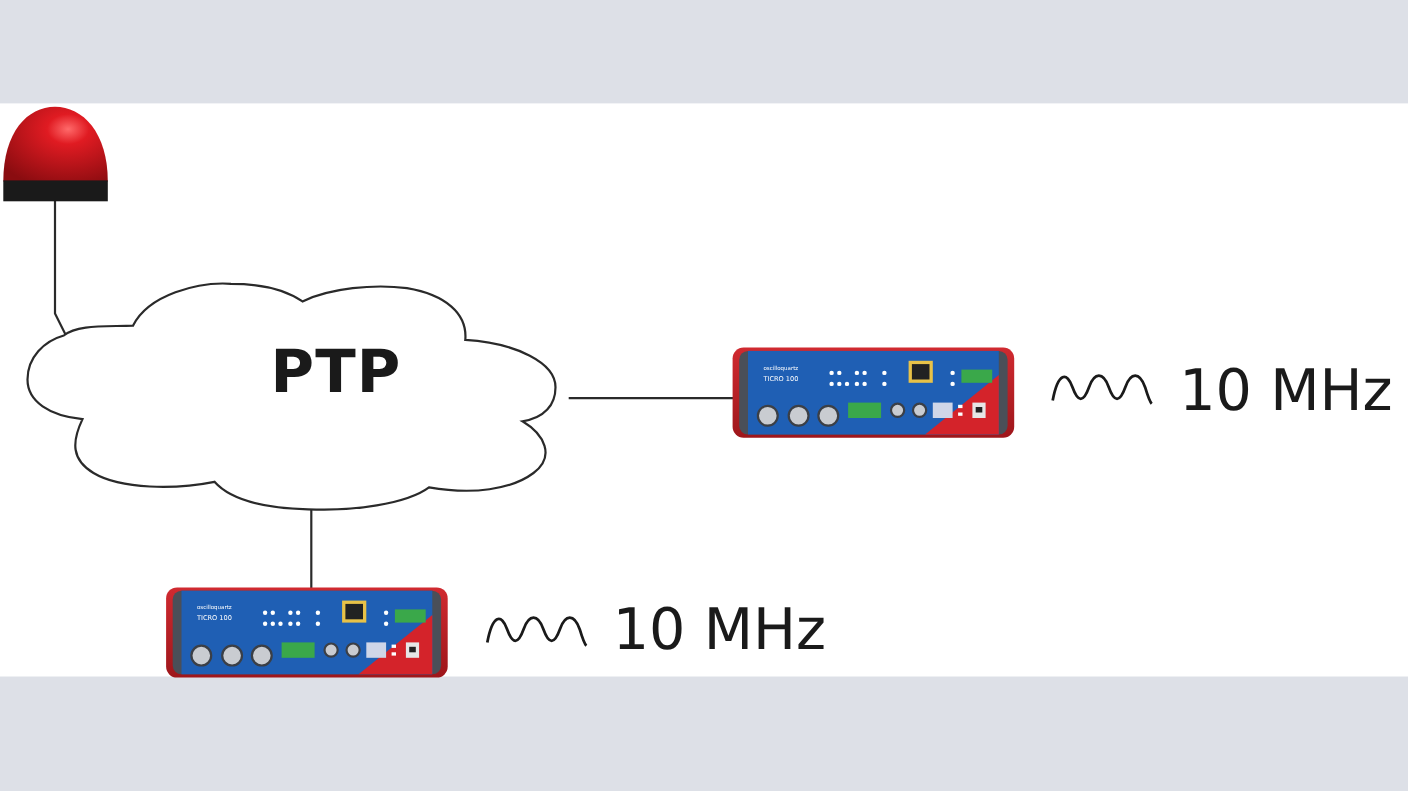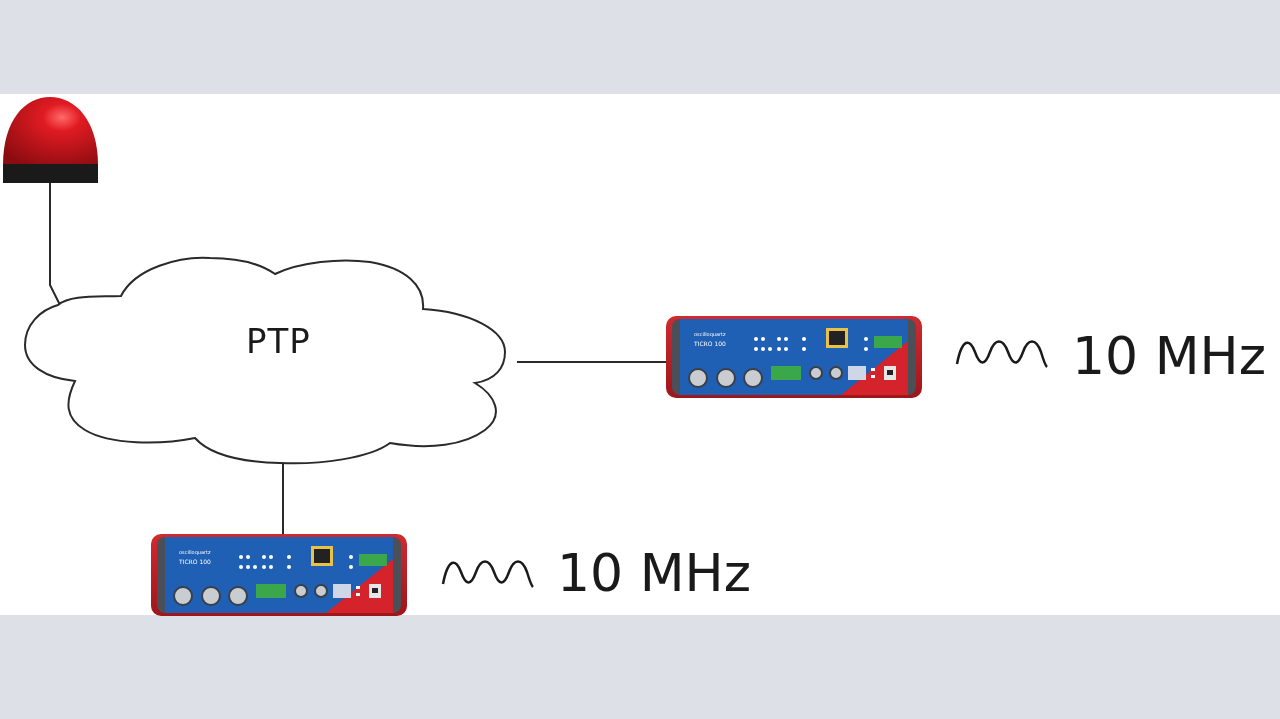--- a/index.html
+++ b/index.html
@@ -1,20 +1,20 @@
 <!DOCTYPE html>
 <html><head>
   <meta charset="utf-8">
   <style>
     html, body { margin:0; padding:0; }
     body { width:1280px; height:719px; background:#dde0e7; position:relative; overflow:hidden; font-family:"DejaVu Sans", sans-serif; }
     #stage { position:absolute; left:0; top:94px; width:1280px; height:521px; background:#ffffff; }
     svg#diagram { position:absolute; left:0; top:0; width:1280px; height:719px; }
     .lbl { position:absolute; color:#1a1a1a; font-family:"DejaVu Sans", sans-serif; font-weight:normal; }
-    #ptp-label { left:246px; top:321px; font-size:34px; letter-spacing:1px; }
+    #ptp-label { left:246px; top:306px; font-size:54px; letter-spacing:1px;font-weight:bold; }
     #freq1 { left:1072px; top:326px; font-size:52px; }
     #freq2 { left:557px; top:543px; font-size:52px; }
     .dev-text { font-family:"DejaVu Sans", sans-serif; fill:#ffffff; }
   </style>
 </head>
 <body>
 
 <div id="stage"></div>
 
 <svg id="diagram" viewBox="0 0 1280 719" xmlns="http://www.w3.org/2000/svg">

